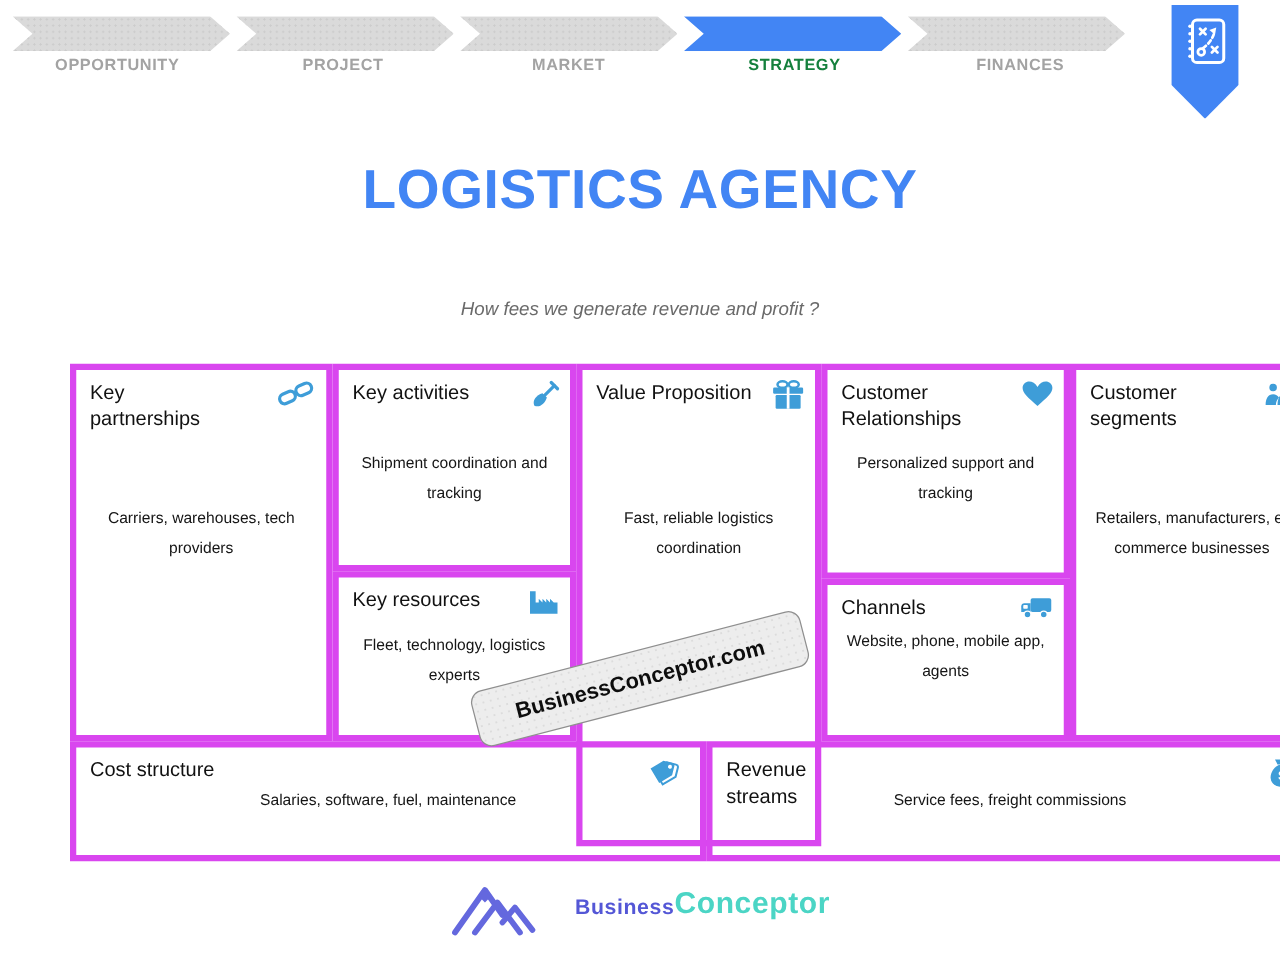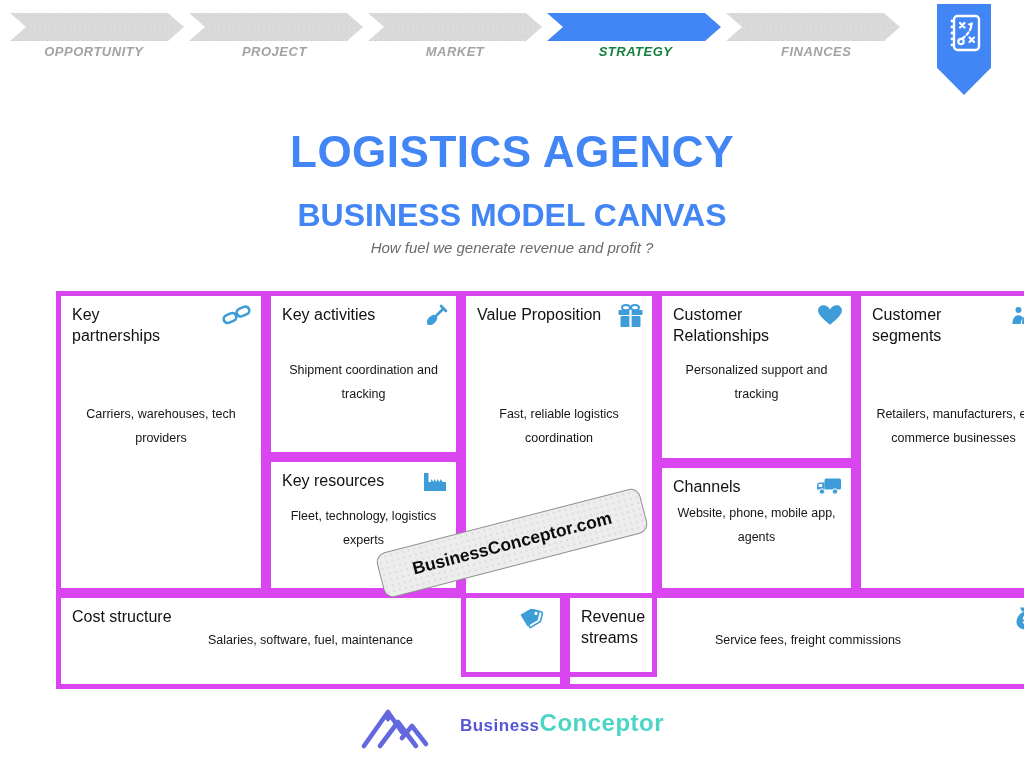--- a/index.html
+++ b/index.html
@@ -6,21 +6,21 @@
   html,body { width:1024px; height:768px; background:#ffffff; overflow:hidden;
               font-family:"Liberation Sans", sans-serif; }
   .stage { position:relative; width:1024px; height:768px; background:#fff; }
 
   
   .stepper { position:absolute; left:10px; top:13px; width:890px; height:28px; display:flex; gap:5px; }
   .step-arrow { flex:1; height:28px; background:#DADADA;
     background-image:radial-gradient(#cccccc 0.8px, transparent 0.9px); background-size:5px 5px;
     clip-path:polygon(0 0, calc(100% - 16px) 0, 100% 50%, calc(100% - 16px) 100%, 0 100%, 16px 50%); }
   .step-arrow.active { background:#4285F4; background-image:none; }
-  .step-labels { position:absolute; left:10px; top:44px; width:890px; display:flex; gap:13px;font-style:italic; }
+  .step-labels { position:absolute; left:10px; top:44px; width:890px; display:flex; gap:13px; }
   .step-label { flex:1; text-align:center; font-size:13px; font-weight:bold; color:#A3A3A3; letter-spacing:.5px; }
   .step-label.active { color:#15803d; }
 
   
   .ribbon { position:absolute; left:937px; top:4px; width:54px; height:91px; background:#4285F4;
     clip-path:polygon(0 0,100% 0,100% 70%,50% 100%,0 70%); display:flex; justify-content:center; }
   .ribbon svg { margin-top:9px; }
 
   
   .title-main { position:absolute; left:0; top:127px; width:100%; text-align:center;
@@ -99,22 +99,21 @@
         <path d="M14 10 l4.5 4.5 M18.5 10 L14 14.5"></path>
         <path d="M23.5 24.5 l4.5 4.5 M28 24.5 l-4.5 4.5"></path>
         <path d="M16.5 25.5 C20 23 23.5 19 25 14.5" stroke-dasharray="3 2.6"></path>
       </g>
       <circle cx="15" cy="28.5" r="2.7" fill="none" stroke="#fff" stroke-width="2.2"></circle>
       <path d="M21.5 11 L27 9 L26 14.8 Z" fill="#fff"></path>
     </svg>
   </div>
 
   <div class="title-main">LOGISTICS AGENCY</div>
-  <div class="title-sub">BUSINESS MODEL CANVAS</div>
-  <div class="tagline">How fuel we generate revenue and profit ?</div>
+  <div class="tagline">How fees we generate revenue and profit ?</div>
 
   <div class="grid">
 
     <div class="cell c-kp">
       <div class="cell-title w110">Key partnerships</div>
       <svg class="cell-icon" width="32" height="22" viewBox="0 0 32 22">
         <g fill="none" stroke="#3E9DD8" stroke-width="2.6">
           <rect x="2.5" y="10" width="13" height="8" rx="4" transform="rotate(-24 9 14)"></rect>
           <rect x="15.5" y="3.5" width="13" height="8" rx="4" transform="rotate(-24 22 7.5)"></rect>
         </g>

